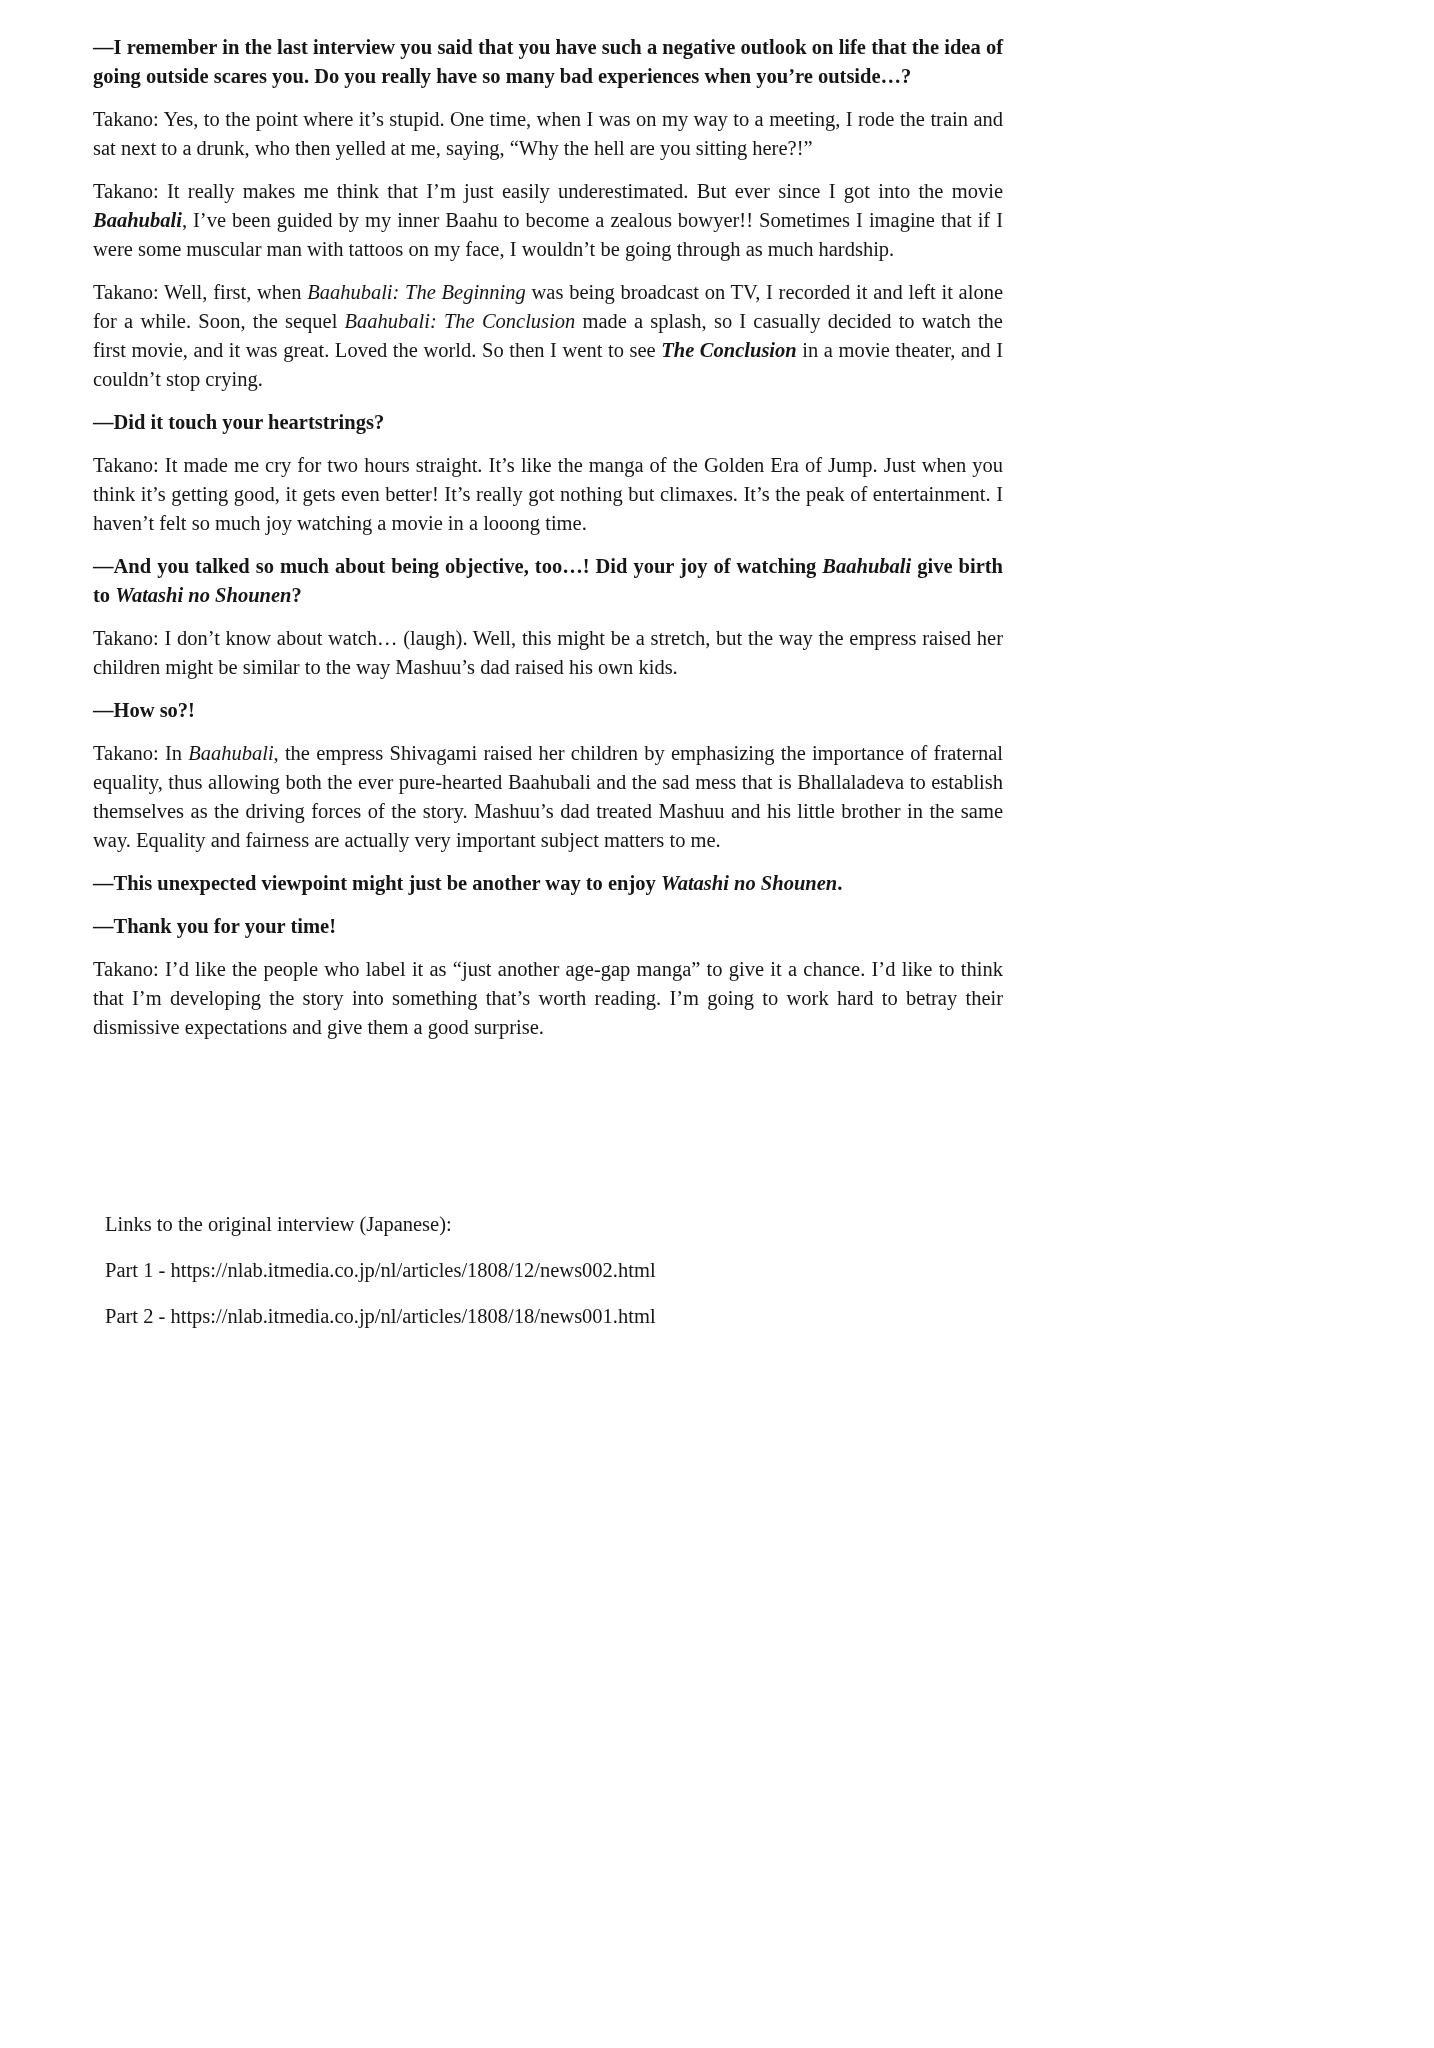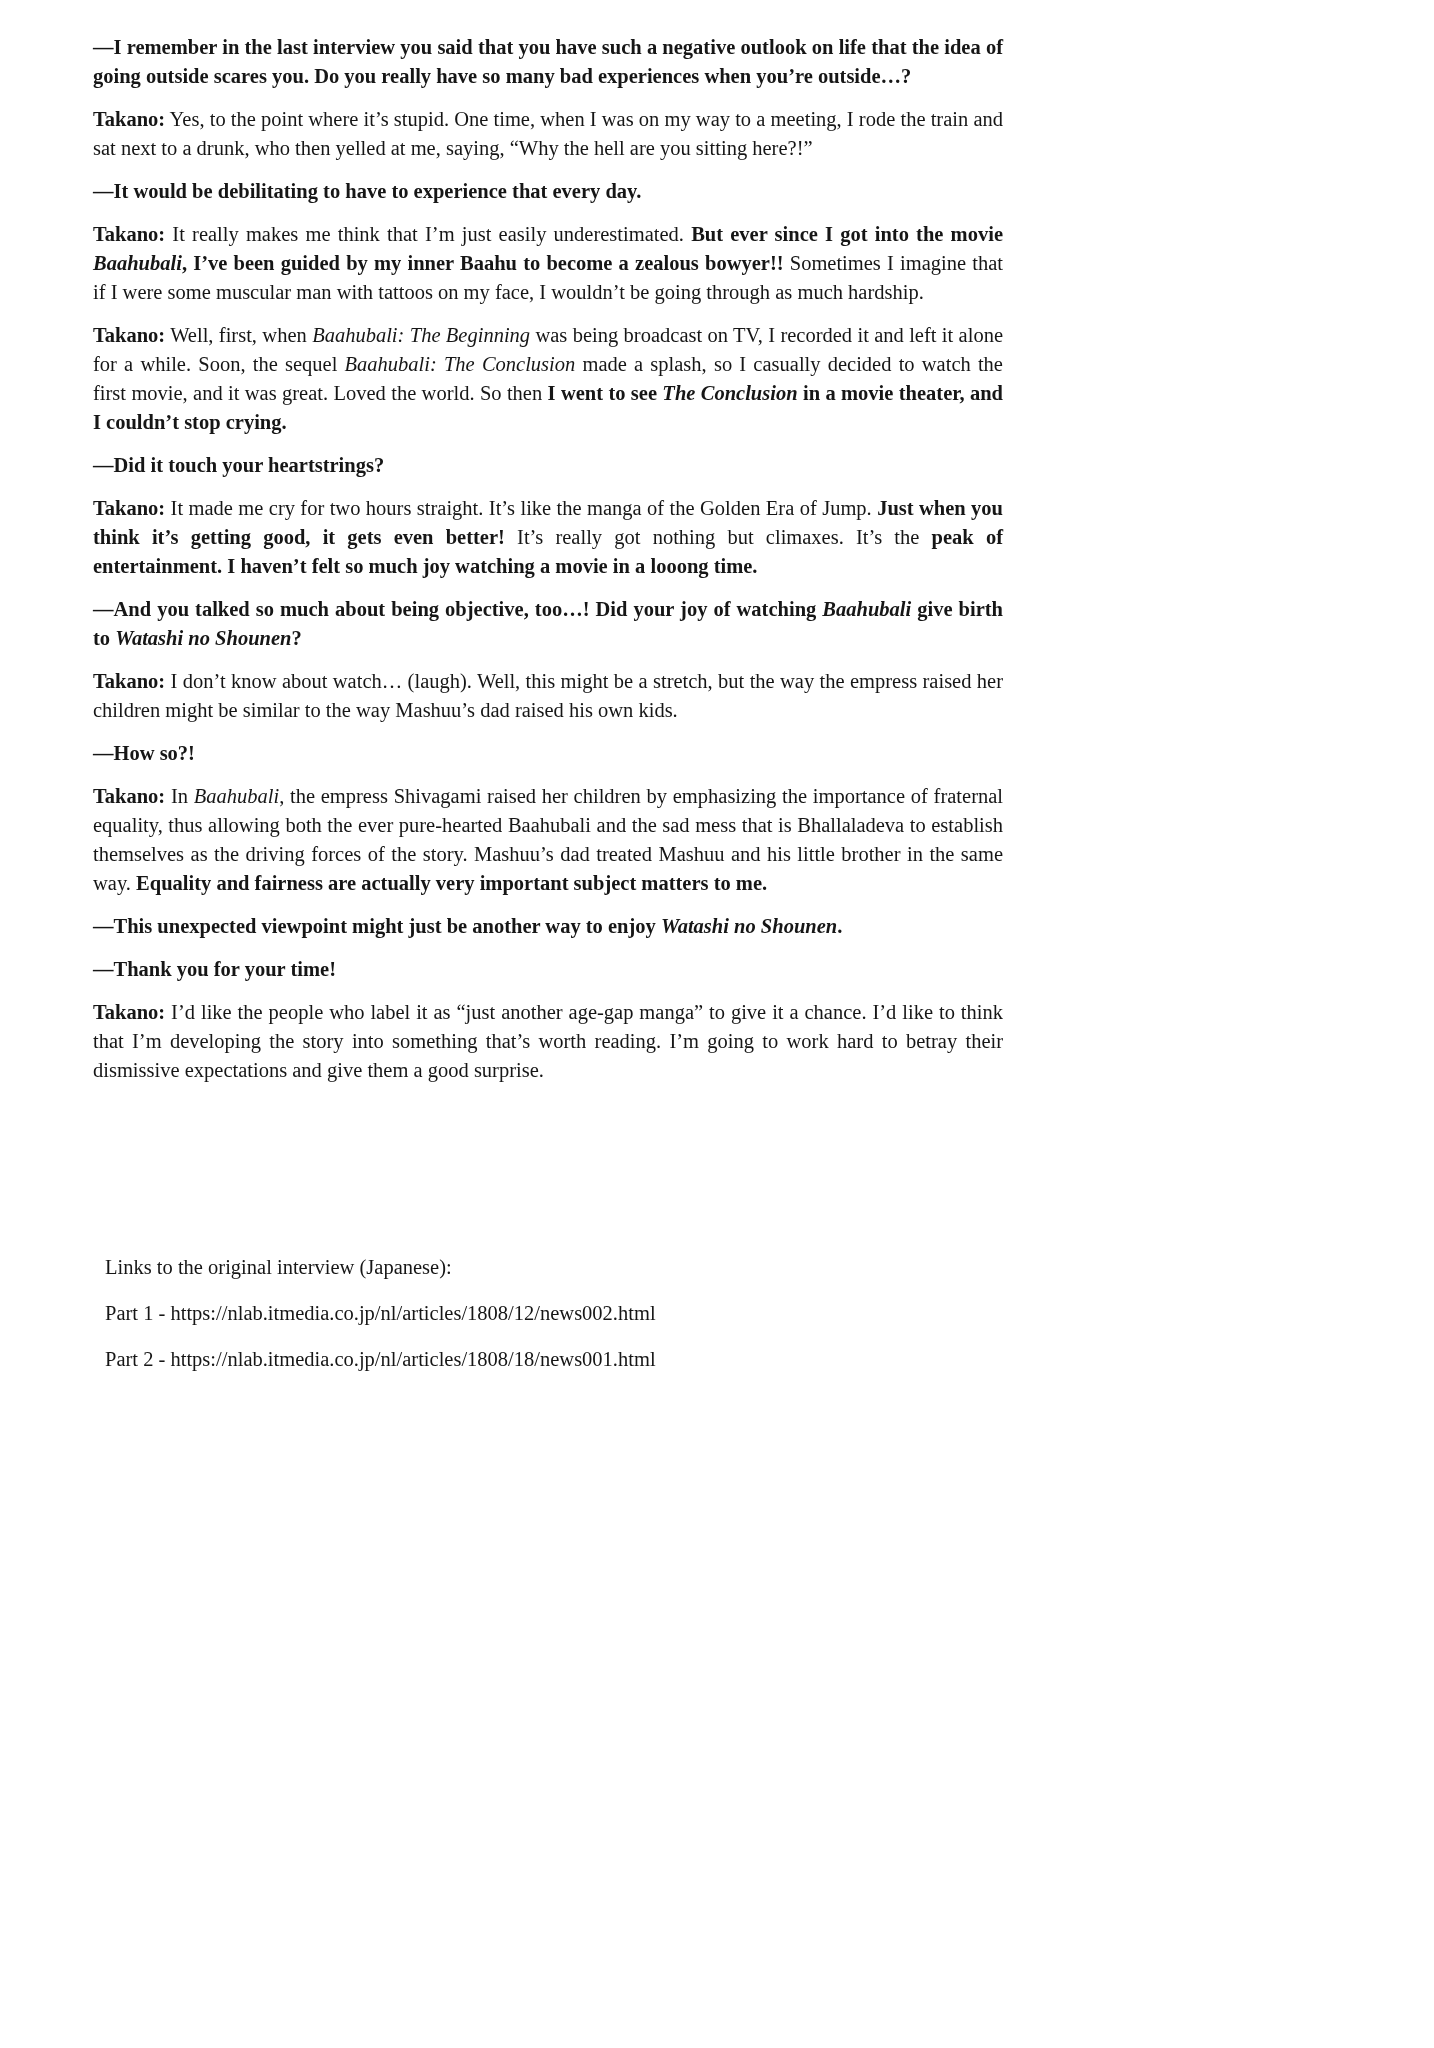--- a/index.html
+++ b/index.html
@@ -23,41 +23,40 @@
   }
   p.para {
     margin: 0 0 14px 0;
     font-size: 20.5px;
     line-height: 29px;
     text-align: justify;
   }
   p.para.question {
     font-weight: bold;
   }
-  .seg-b  { font-weight: bold; }
+  .seg-b  { font-weight: normal; }
   .seg-i  { font-style: italic; }
   .seg-bi { font-weight: bold; font-style: italic; }
   .footer {
     margin-top: 168px;
     width: 910px;
   }
   .footer p {
     margin: 0 0 17px 12px;
     font-size: 20.5px;
     line-height: 29px;
   }
 </style>
 </head>
 <body>
 
 <div class="page">
   <div class="content">
       <p class="para question"><span class="">—I remember in the last interview you said that you have such a negative outlook on life that the idea of going outside scares you. Do you really have so many bad experiences when you’re outside…?</span></p>
       <p class="para answer"><span class="seg-b">Takano:</span><span class=""> Yes, to the point where it’s stupid. One time, when I was on my way to a meeting, I rode the train and sat next to a drunk, who then yelled at me, saying, “Why the hell are you sitting here?!”</span></p>
-      <p class="para question"><span class="">—It would be debilitating to have to experience that every day.</span></p>
       <p class="para answer"><span class="seg-b">Takano:</span><span class=""> It really makes me think that I’m just easily underestimated. </span><span class="seg-b">But ever since I got into the movie </span><span class="seg-bi">Baahubali</span><span class="seg-b">, I’ve been guided by my inner Baahu to become a zealous bowyer!!</span><span class=""> Sometimes I imagine that if I were some muscular man with tattoos on my face, I wouldn’t be going through as much hardship.</span></p>
       <p class="para answer"><span class="seg-b">Takano:</span><span class=""> Well, first, when </span><span class="seg-i">Baahubali: The Beginning</span><span class=""> was being broadcast on TV, I recorded it and left it alone for a while. Soon, the sequel </span><span class="seg-i">Baahubali: The Conclusion</span><span class=""> made a splash, so I casually decided to watch the first movie, and it was great. Loved the world. So then </span><span class="seg-b">I went to see </span><span class="seg-bi">The Conclusion</span><span class="seg-b"> in a movie theater, and I couldn’t stop crying.</span></p>
       <p class="para question"><span class="">—Did it touch your heartstrings?</span></p>
       <p class="para answer"><span class="seg-b">Takano:</span><span class=""> It made me cry for two hours straight. It’s like the manga of the Golden Era of Jump. </span><span class="seg-b">Just when you think it’s getting good, it gets even better!</span><span class=""> It’s really got nothing but climaxes. It’s the </span><span class="seg-b">peak of entertainment. I haven’t felt so much joy watching a movie in a looong time.</span></p>
       <p class="para question"><span class="">—And you talked so much about being objective, too…! Did your joy of watching </span><span class="seg-i">Baahubali</span><span class=""> give birth to </span><span class="seg-i">Watashi no Shounen</span><span class="">?</span></p>
       <p class="para answer"><span class="seg-b">Takano:</span><span class=""> I don’t know about watch… (laugh).  Well, this might be a stretch, but the way the empress raised her children might be similar to the way Mashuu’s dad raised his own kids.</span></p>
       <p class="para question"><span class="">—How so?!</span></p>
       <p class="para answer"><span class="seg-b">Takano:</span><span class=""> In </span><span class="seg-i">Baahubali</span><span class="">, the empress Shivagami raised her children by emphasizing the importance of fraternal equality, thus allowing both the ever pure-hearted Baahubali and the sad mess that is Bhallaladeva to establish themselves as the driving forces of the story. Mashuu’s dad treated Mashuu and his little brother in the same way. </span><span class="seg-b">Equality and fairness are actually very important subject matters to me.</span></p>
       <p class="para question"><span class="">—This unexpected viewpoint might just be another way to enjoy </span><span class="seg-i">Watashi no Shounen</span><span class="">.</span></p>
       <p class="para question"><span class="">—Thank you for your time!</span></p>

